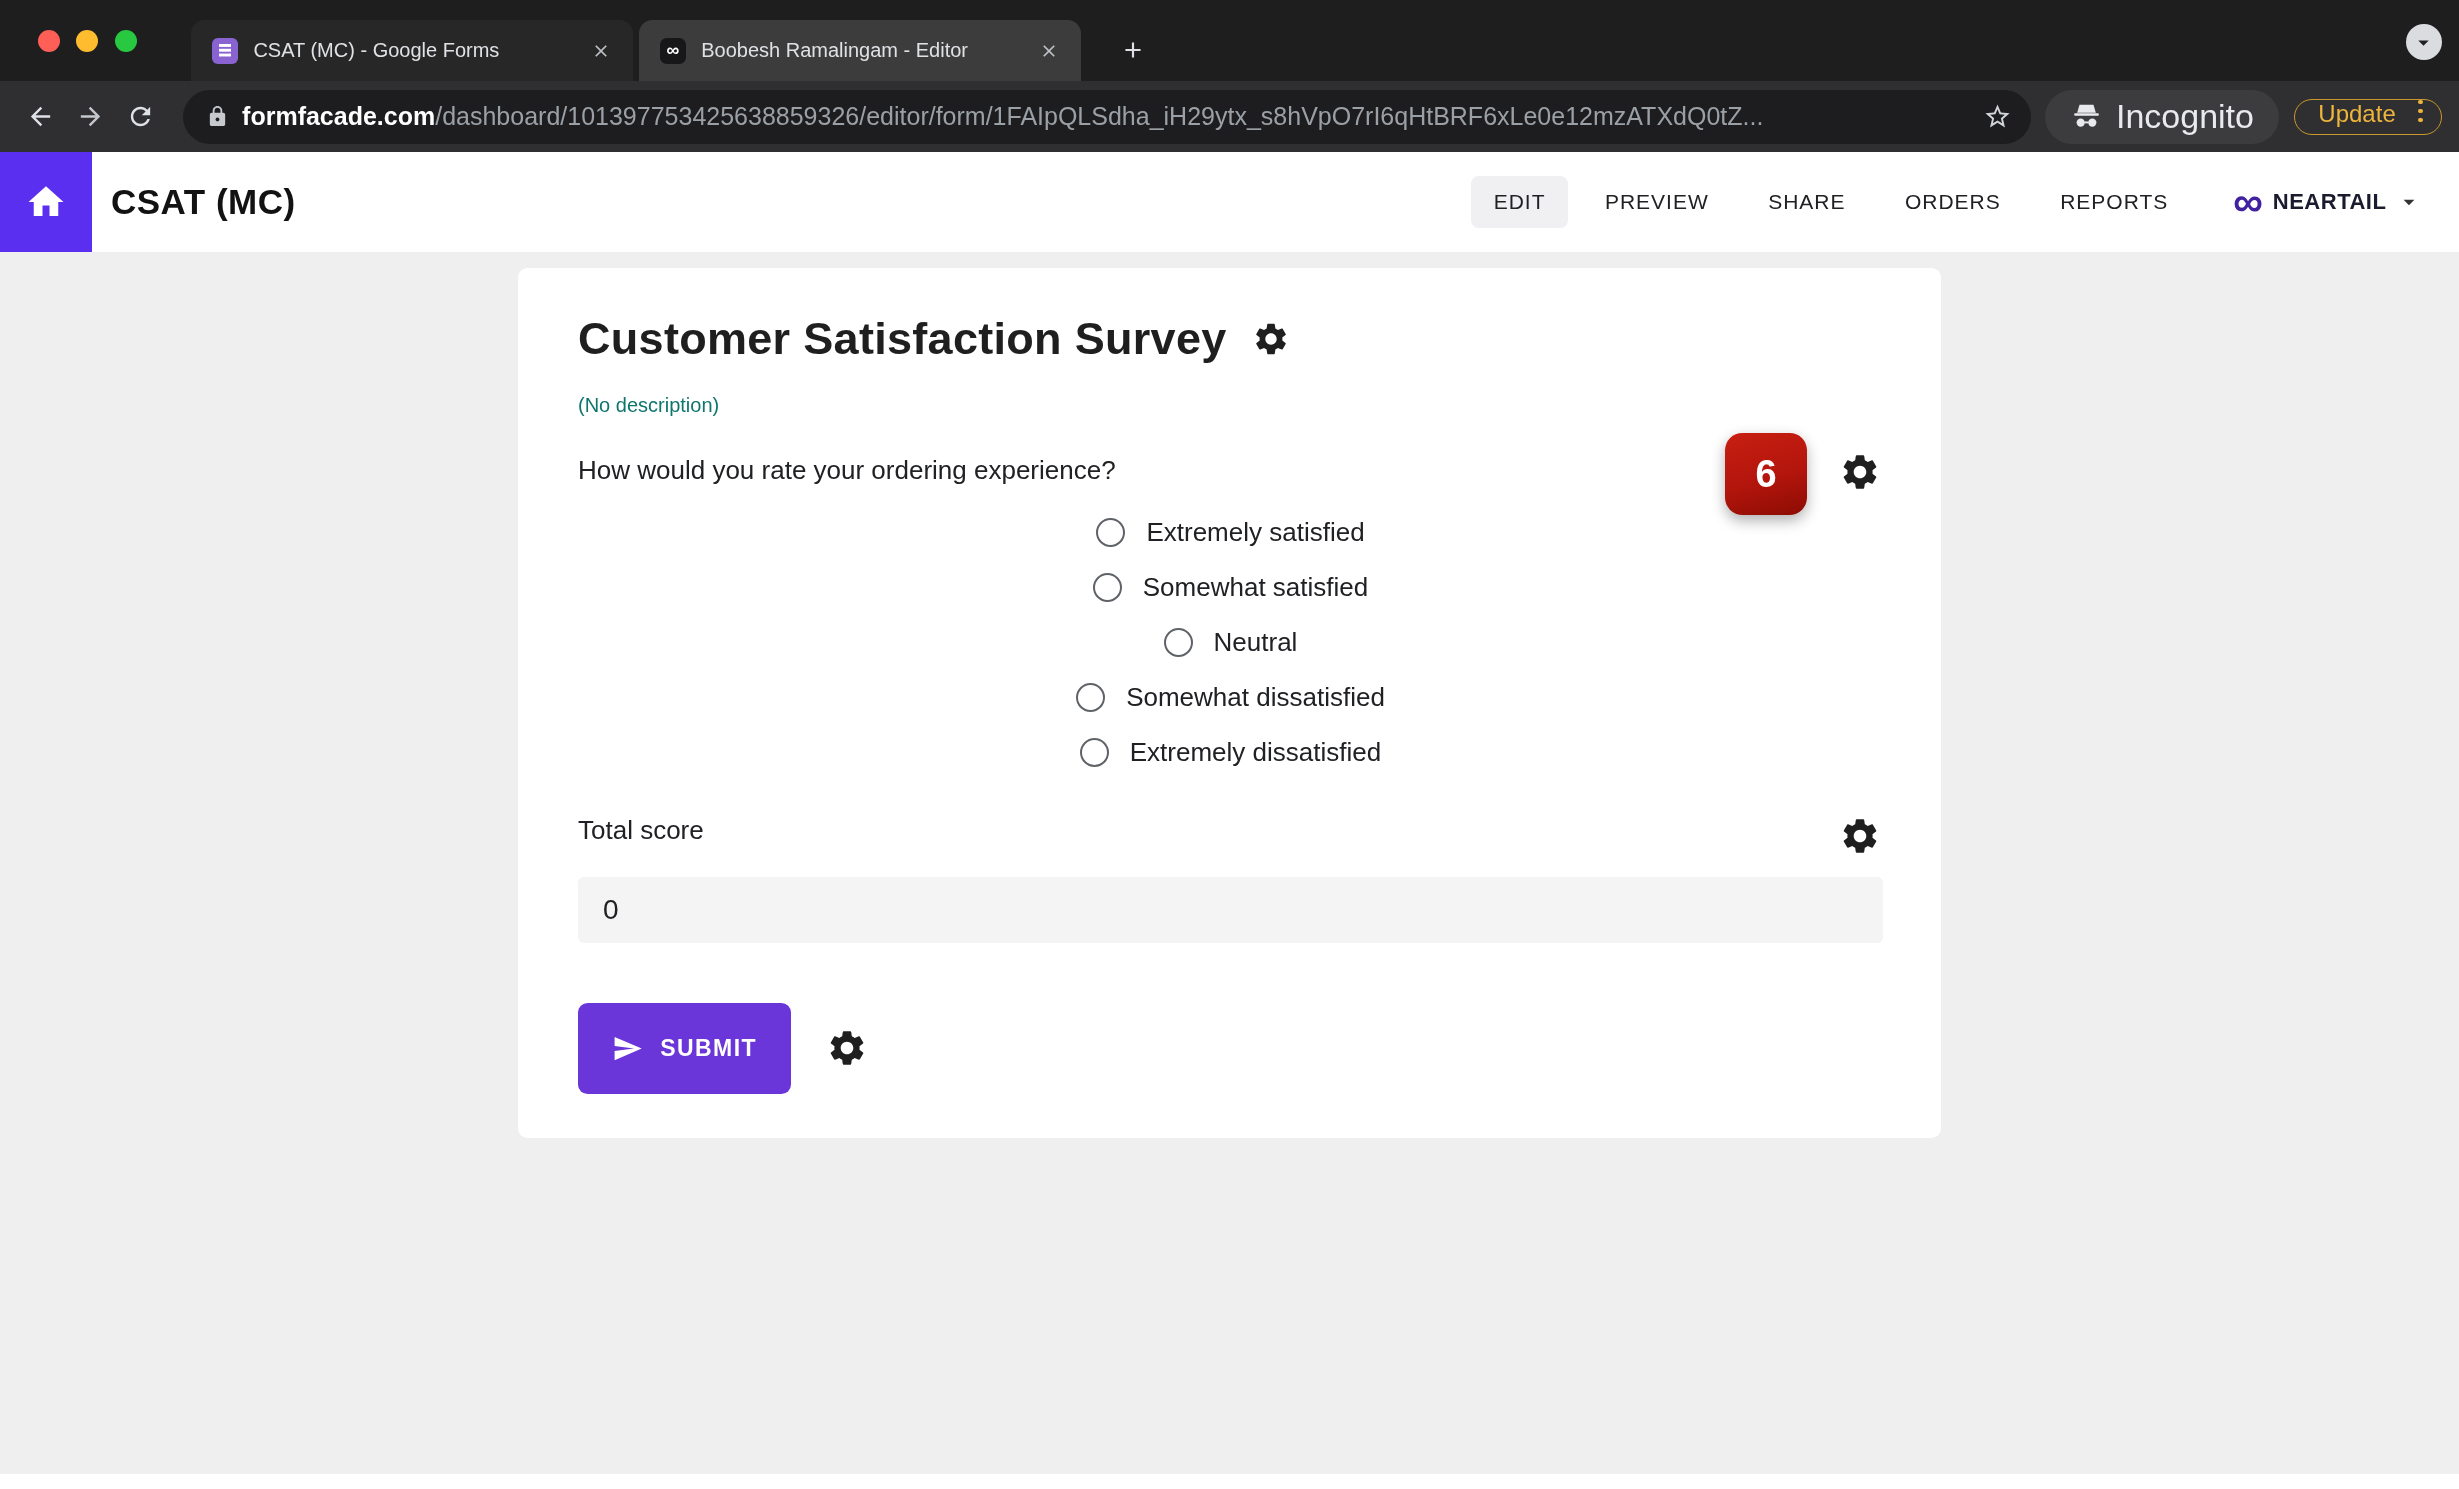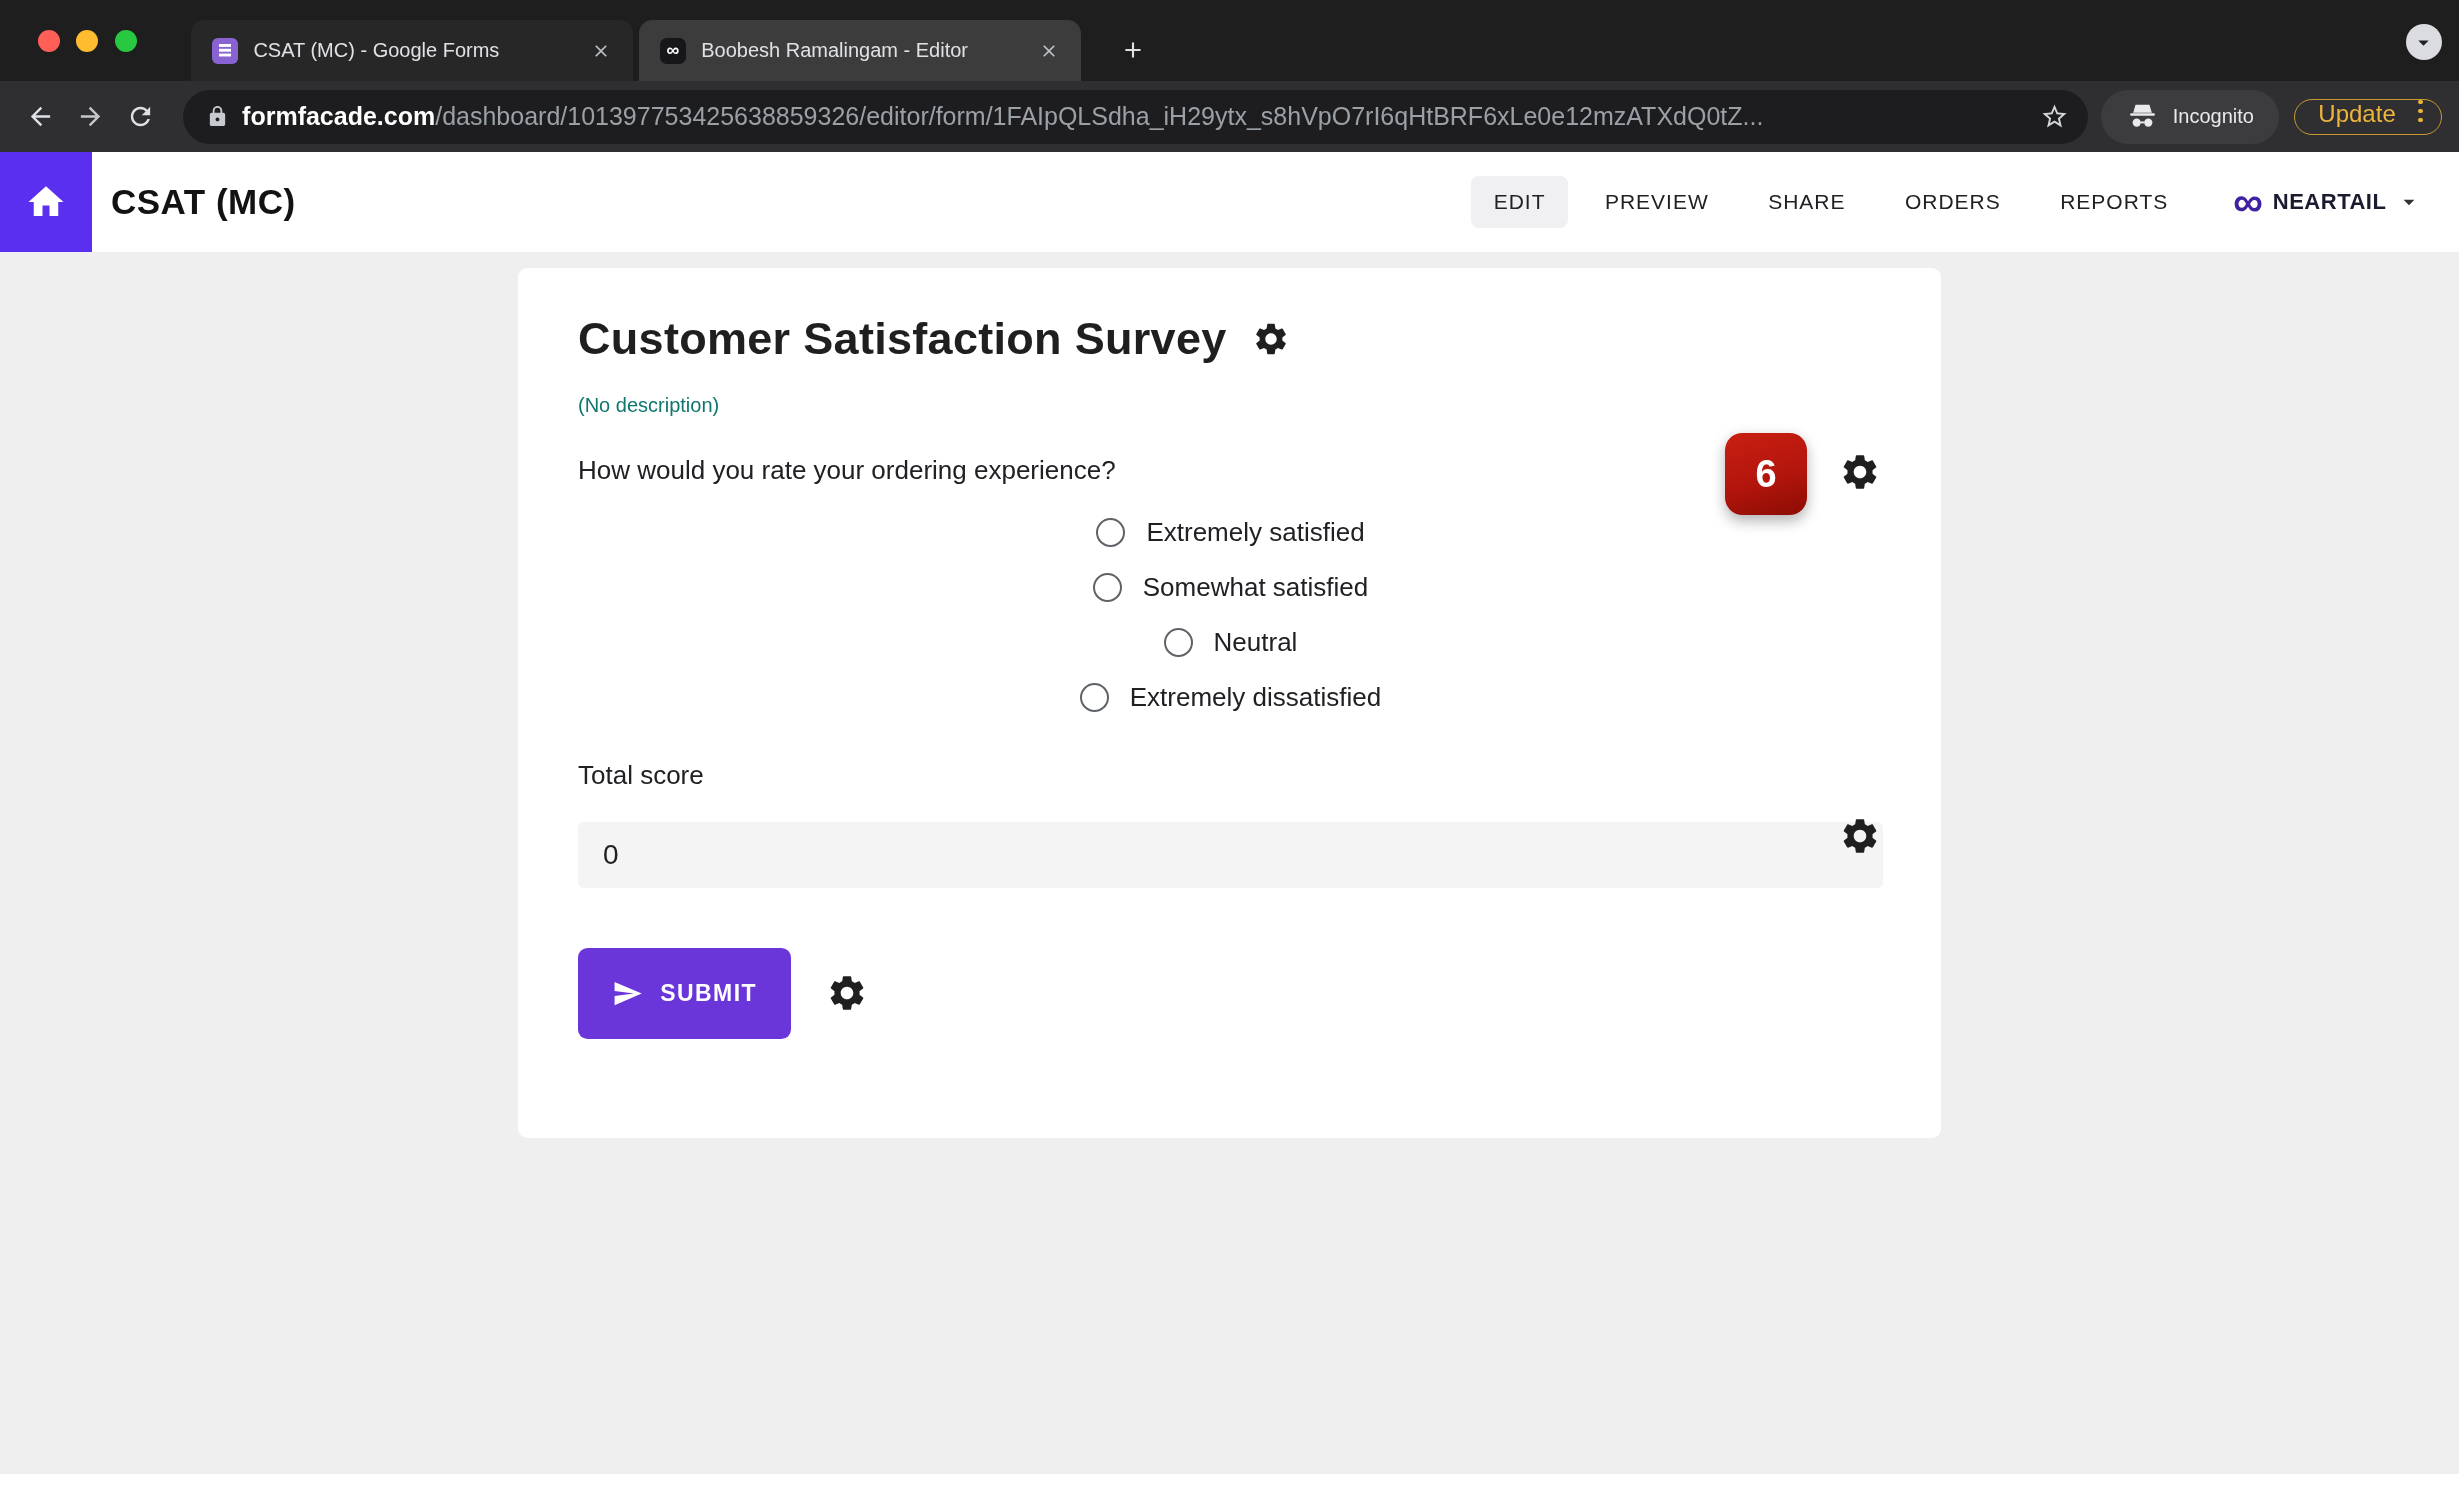--- a/index.html
+++ b/index.html
@@ -51,21 +51,21 @@
   .tb-btn.fwd svg { fill:#c4c7cb; transform:scaleX(-1); }
 
   .omnibox { flex:1; min-width:0; height:54px; margin-left:17.3px; background:#1d1d1f; border-radius:27px;
              display:flex; align-items:center; gap:13.4px; padding:0 19px 0 23px; }
   .omnibox .lock svg { width:23px; height:23px; fill:#c6c9cd; }
   .url { flex:1; min-width:0; font-size:25px; color:#9aa0a6; white-space:nowrap; overflow:hidden; }
   .url .domain { color:#ffffff; font-weight:700; }
   .omnibox .star svg { width:29px; height:29px; fill:#d2d5d9; }
 
   .incog { height:54px; margin-left:13.4px; background:#3c3c3e; border-radius:27px; display:flex;
-           align-items:center; gap:13.4px; padding:0 25px; color:#e9eaee; font-size:20px; flex:0 0 auto; }
+           align-items:center; gap:13.4px; padding:0 25px; color:#e9eaee; font-size:34px; flex:0 0 auto; }
   .incog svg { width:33px; height:33px; fill:#e9eaee; }
 
   .update { height:36px; margin-left:15.4px; border:1.9px solid #c9992f; border-radius:25px; display:flex;
             align-items:flex-start; gap:13.4px; padding:0 9.6px 0 23px; flex:0 0 auto; }
   .update-label { color:var(--update-yellow,#eeb53d); font-size:24px; font-weight:500; }
   .dots { display:flex; flex-direction:column; gap:4.3px; padding:0 8.6px; }
   .dots i { width:4.8px; height:4.8px; border-radius:50%; background:var(--update-yellow,#eeb53d); }
 
   
   .app-header { height:100px; background:#ffffff; display:flex; align-items:center; }
@@ -312,20 +312,24 @@
       <div class="option">
         <span class="radio"></span>
         <span class="option-label">Somewhat satisfied</span>
       </div>
       <div class="option">
         <span class="radio"></span>
         <span class="option-label">Neutral</span>
       </div>
       <div class="option">
         <span class="radio"></span>
+        <span class="option-label">Somewhat dissatisfied</span>
+      </div>
+      <div class="option">
+        <span class="radio"></span>
         <span class="option-label">Extremely dissatisfied</span>
       </div>
     </div>
 
     <div class="score-label">Total score</div>
     <span class="gear44 score-gear">
         <svg viewBox="0 0 44 44" width="42" height="42">
           <use href="#icon-gear"></use>
         </svg>
       </span>

